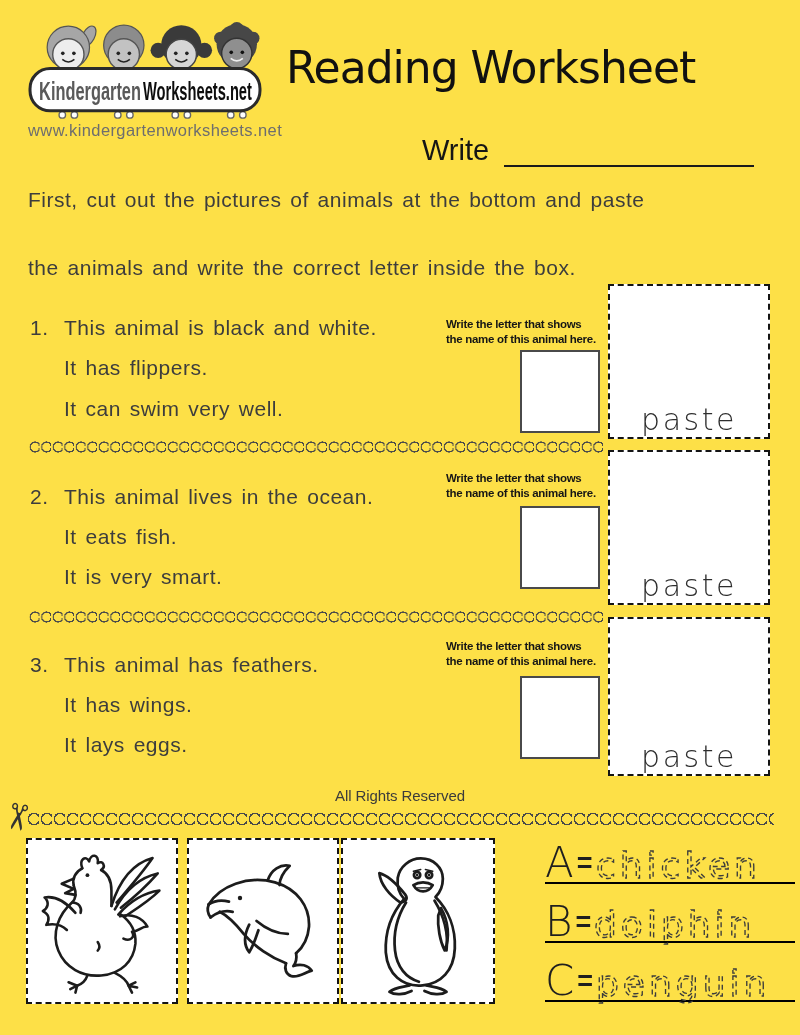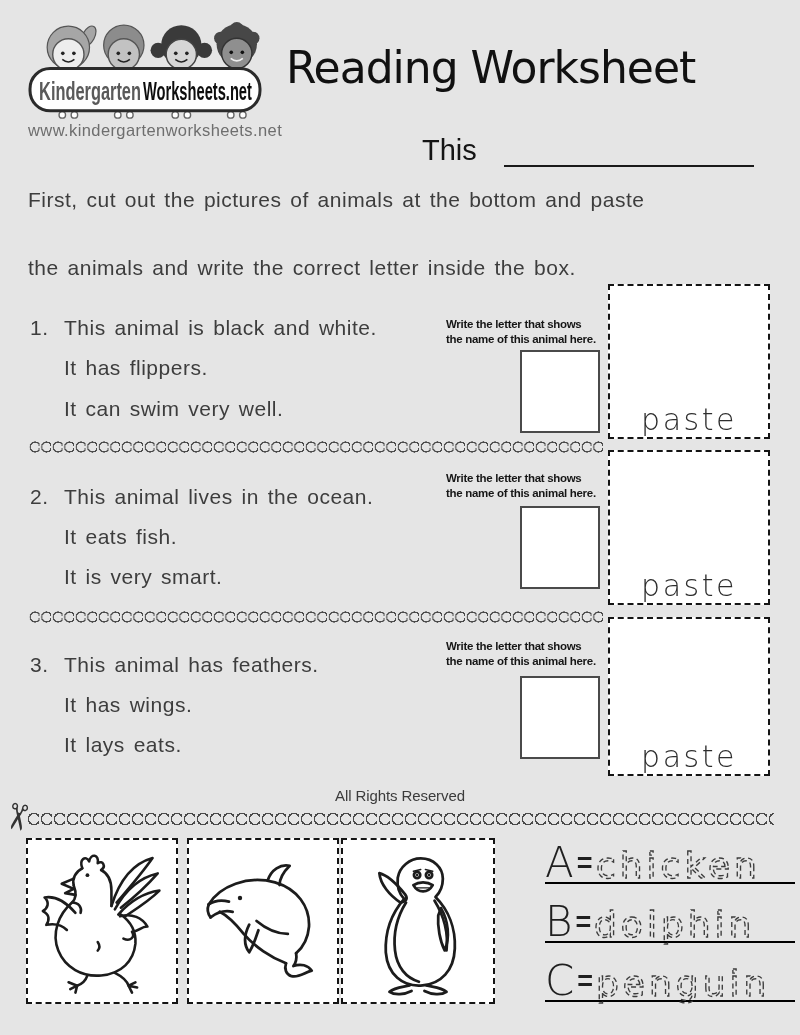--- a/index.html
+++ b/index.html
@@ -1,16 +1,16 @@
 <!DOCTYPE html>
 <html><head>
 <meta charset="utf-8">
 <style>
   html,body{margin:0;padding:0;background:#fff;}
-  #page{position:relative;width:800px;height:1035px;background:#e5e5e5;overflow:hidden;
+  #page{position:relative;width:800px;height:1035px;background:#fde047;overflow:hidden;
         font-family:"Liberation Sans",sans-serif;color:#1a1a1a;}
   .abs{position:absolute;}
 
   
   #site-url{left:28px;top:121px;font-size:16.5px;color:#6e6e6e;letter-spacing:.4px;}
 
   
   #page-title{left:286px;top:42px;font-size:44px;letter-spacing:-1px;color:#111;
               font-family:"DejaVu Sans",sans-serif;white-space:nowrap;}
   #name-label{left:422px;top:134px;font-size:29px;color:#151515;}
@@ -111,21 +111,21 @@
           <circle cx="213" cy="100" r="3.2"></circle>
       </g>
     </g>
     <rect x="2" y="54" width="228" height="42" rx="20" fill="#fff" stroke="#2b2b2b" stroke-width="3"></rect>
     <text class="logo-brand" x="11" y="85" fill="#5a5a5a" textLength="101" lengthAdjust="spacingAndGlyphs">Kindergarten</text>
     <text class="logo-brand" x="114" y="85" fill="#0d0d0d" textLength="108" lengthAdjust="spacingAndGlyphs">Worksheets.net</text>
   </svg>
   <div class="abs" id="page-title">Reading Worksheet</div>
 
   <div class="abs" id="site-url">www.kindergartenworksheets.net</div>
-  <div class="abs" id="name-label">This</div>
+  <div class="abs" id="name-label">Write</div>
   <div class="abs" id="name-line"></div>
 
   <div class="abs print ins1">First, cut out the pictures of animals at the bottom and paste</div>
   <div class="abs print ins3">the animals and write the correct letter inside the box.</div>
 
   <div class="abs print q-line" style="left:30px;top:316px;"><span class="qnum">1.</span><span>This animal is black and white.</span></div>
   <div class="abs print q-line" style="left:64px;top:356px;">It has flippers.</div>
   <div class="abs print q-line" style="left:64px;top:397px;">It can swim very well.</div>
   <div class="abs note" style="top:317px;">
     <div>Write the letter that shows</div>
@@ -145,21 +145,21 @@
     <div>the name of this animal here.</div>
   </div>
   <div class="abs letter-box" style="top:506px;"></div>
   <div class="abs paste-box" style="top:450px;height:151px;">
     <span class="paste-label">paste</span>
   </div>
   <div class="abs chain" style="left:28px;top:610px;width:576px;"></div>
 
   <div class="abs print q-line" style="left:30px;top:653px;"><span class="qnum">3.</span><span>This animal has feathers.</span></div>
   <div class="abs print q-line" style="left:64px;top:693px;">It has wings.</div>
-  <div class="abs print q-line" style="left:64px;top:733px;">It lays eats.</div>
+  <div class="abs print q-line" style="left:64px;top:733px;">It lays eggs.</div>
   <div class="abs note" style="top:639px;">
     <div>Write the letter that shows</div>
     <div>the name of this animal here.</div>
   </div>
   <div class="abs letter-box" style="top:676px;"></div>
   <div class="abs paste-box" style="top:617px;height:155px;">
     <span class="paste-label">paste</span>
   </div>
 
   <div class="abs copy" id="rights-line">All Rights Reserved</div>

